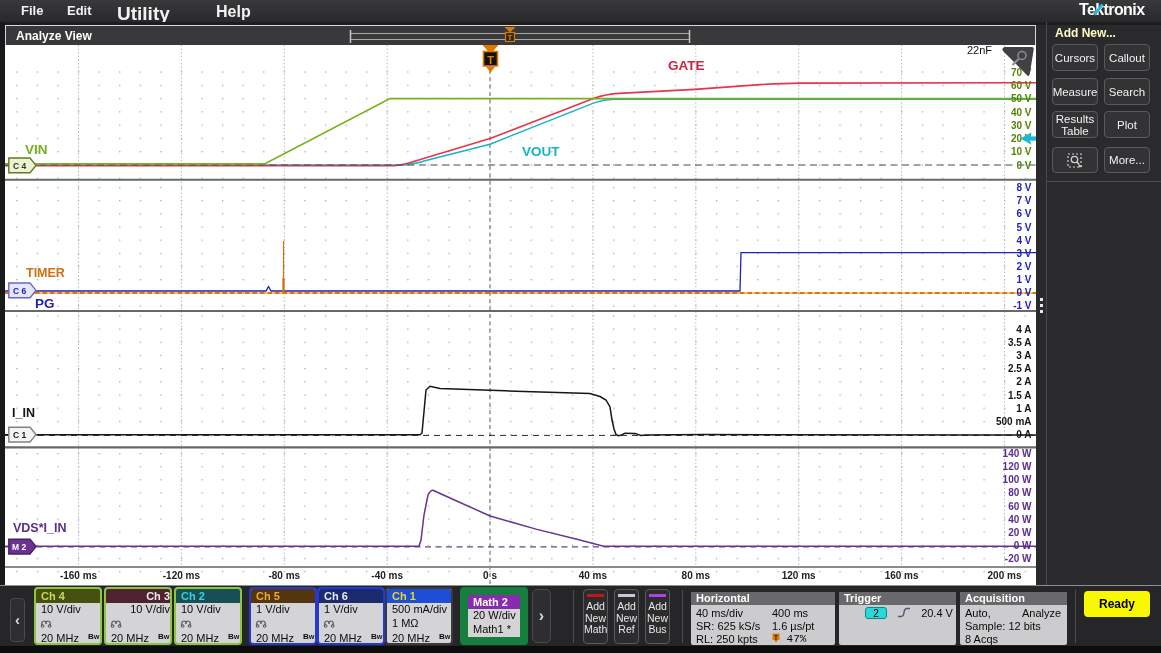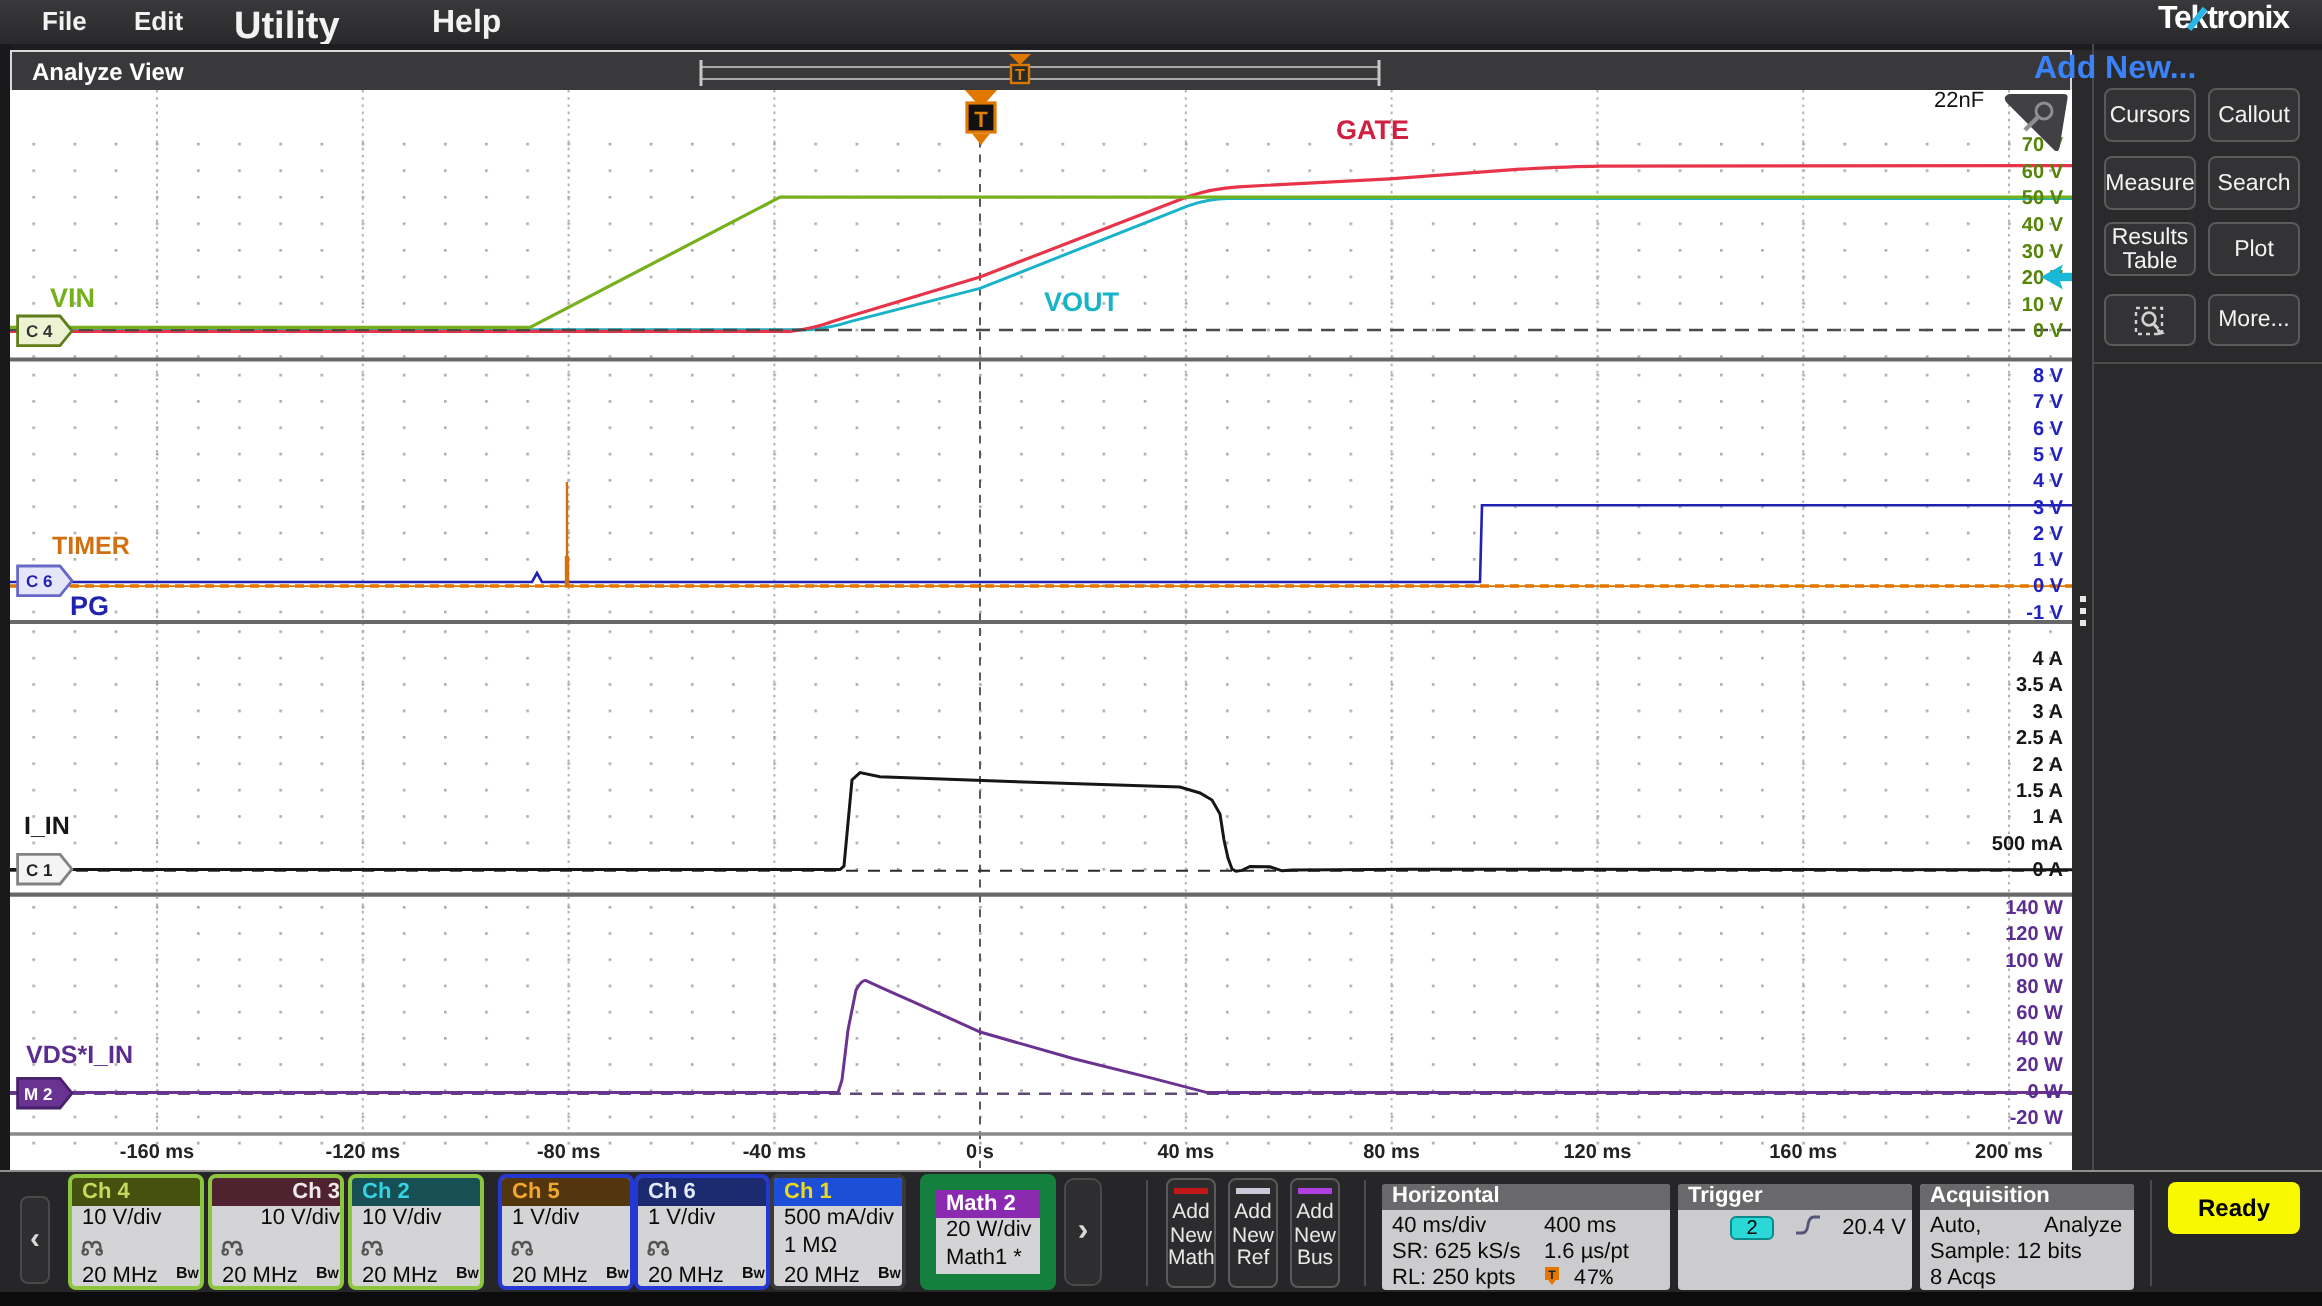--- a/index.html
+++ b/index.html
@@ -203,21 +203,21 @@
     </g>
   </svg>
 
   <div class="abs" style="left:0;top:22px;width:5px;height:563px;background:#19191b;"></div>
 
   <div class="abs" style="left:1046px;top:22px;width:1px;height:563px;background:#4a4a4a;"></div>
   <div class="abs" style="left:1040px;top:298px;width:3px;height:3px;background:#e8e8e8;"></div>
   <div class="abs" style="left:1040px;top:304px;width:3px;height:3px;background:#e8e8e8;"></div>
   <div class="abs" style="left:1040px;top:310px;width:3px;height:3px;background:#e8e8e8;"></div>
 
-  <div class="abs" style="left:1017px;top:26px;font-size:16px;font-weight:700;color:#3b82f6;">Add New...</div>
+  <div class="abs" style="left:1055px;top:26px;font-size:12px;font-weight:700;color:#fef9c3;">Add New...</div>
   <div class="abs" style="left:1047px;top:181px;width:114px;height:1px;background:#4c4c4c;"></div>
   <div class="sbtn" style="left:1052px;top:44px;width:46px;height:27px;">Cursors</div>
   <div class="sbtn" style="left:1104px;top:44px;width:46px;height:27px;">Callout</div>
   <div class="sbtn" style="left:1052px;top:78px;width:46px;height:27px;">Measure</div>
   <div class="sbtn" style="left:1104px;top:78px;width:46px;height:27px;">Search</div>
   <div class="sbtn" style="left:1052px;top:111px;width:46px;height:27px;line-height:12px;padding-top:1px;">Results<br>Table</div>
   <div class="sbtn" style="left:1104px;top:111px;width:46px;height:27px;">Plot</div>
   <div class="sbtn" style="left:1052px;top:147px;width:46px;height:26px;">
     <svg width="20" height="18" viewBox="0 0 20 18" style="margin-top:1px;">
       <rect x="3" y="2" width="13" height="13" fill="none" stroke="#d0d0d0" stroke-width="1.2" stroke-dasharray="2 2"></rect>

